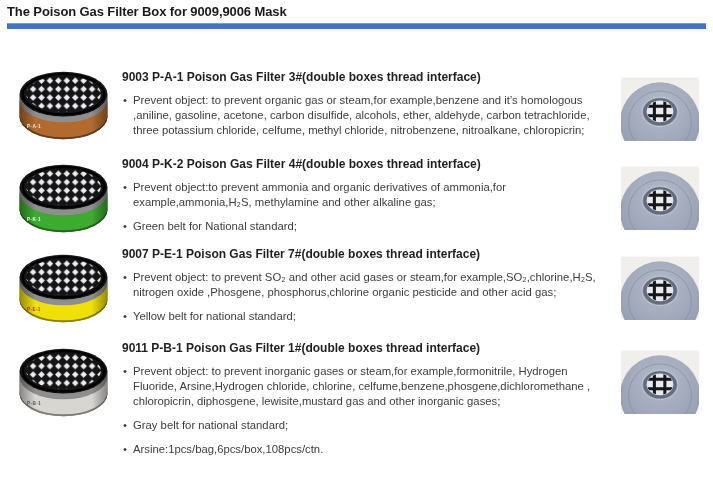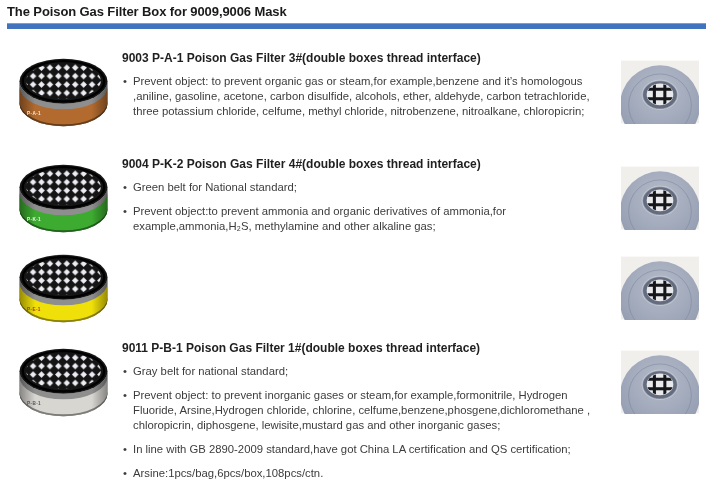--- a/index.html
+++ b/index.html
@@ -15,21 +15,21 @@
     margin:0 0 4px 0; letter-spacing:-0.1px;
   }
   .accent-bar {
     height:5px; background:#4173be; border-top:1.5px solid #7b9cd6;
     margin-right:1px;
   }
 
   .content { margin-top:22px; }
 
   .row { display:flex; align-items:flex-start; }
-  .row-1 { min-height:106px; }
+  .row-1 { min-height:106px;align-items:center; }
   .row-2 { min-height:90px; }
   .row-3 { min-height:94px; }
   .row-4 { min-height:88px; }
 
   .col-left  { flex:0 0 115px; }
   .col-text  { flex:1 1 auto; padding-right:10px; }
   .col-right { flex:0 0 86px; padding-top:9px; }
 
   .cart   { width:103px; height:77px; display:block; margin-top:3px; margin-left:5px; }
   .bphoto { width:78px;  height:64px; display:block; }
@@ -131,22 +131,22 @@
           <path d="M8,28 L8,52 A47,24 0 0 0 102,52 L102,28 A47,24 0 0 1 8,28 Z" fill="url(#sideShade)"></path>
           <ellipse cx="55" cy="28" rx="47" ry="24" fill="#161616"></ellipse>
           <ellipse cx="55" cy="27.5" rx="40" ry="19" fill="url(#lat)"></ellipse>
           <ellipse cx="55" cy="28" rx="43.5" ry="21.5" fill="none" stroke="#000" stroke-width="2.5"></ellipse>
           <text class="belt-label" x="16" y="64" font-size="5" fill="#eef7ec">P-K-1</text>
         </svg>
       </div>
       <div class="col-text">
         <h2 class="product-heading">9004 P-K-2 Poison Gas Filter 4#(double boxes thread interface)</h2>
         <ul class="bullets">
+          <li>Prevent object:to prevent ammonia and organic derivatives of ammonia,for example,ammonia,H₂S, methylamine and other alkaline gas;</li>
           <li>Green belt for National standard;</li>
-          <li>Prevent object:to prevent ammonia and organic derivatives of ammonia,for example,ammonia,H₂S, methylamine and other alkaline gas;</li>
         </ul>
       </div>
       <div class="col-right">
         <svg class="bphoto" viewBox="0 0 82 66">
           <rect width="82" height="66" fill="#f1efec"></rect>
           <circle cx="41" cy="47" r="42" fill="url(#discGrad)"></circle>
           <circle cx="41" cy="47" r="33" fill="none" stroke="#79829a" stroke-width="1" opacity="0.55"></circle>
           <ellipse cx="41" cy="36" rx="18.5" ry="15" fill="#646c80"></ellipse>
           <ellipse cx="41" cy="35.5" rx="14" ry="11.5" fill="#e9e9ec"></ellipse>
           <g clip-path="url(#gridClip)">
@@ -167,20 +167,25 @@
           <path d="M8,34 L8,52 A47,24 0 0 0 102,52 L102,34 A47,24 0 0 1 8,34 Z" fill="#f0e009"></path>
           <path d="M8,50 L8,52 A47,24 0 0 0 102,52 L102,50 A47,24 0 0 1 8,50 Z" fill="rgba(0,0,0,0.42)"></path>
           <path d="M8,28 L8,52 A47,24 0 0 0 102,52 L102,28 A47,24 0 0 1 8,28 Z" fill="url(#sideShade)"></path>
           <ellipse cx="55" cy="28" rx="47" ry="24" fill="#161616"></ellipse>
           <ellipse cx="55" cy="27.5" rx="40" ry="19" fill="url(#lat)"></ellipse>
           <ellipse cx="55" cy="28" rx="43.5" ry="21.5" fill="none" stroke="#000" stroke-width="2.5"></ellipse>
           <text class="belt-label" x="16" y="64" font-size="5" fill="#a93120">P-E-1</text>
         </svg>
       </div>
       <div class="col-text">
+        <h2 class="product-heading">9007 P-E-1 Poison Gas Filter 7#(double boxes thread interface)</h2>
+        <ul class="bullets">
+          <li>Prevent object: to prevent SO₂ and other acid gases or steam,for example,SO₂,chlorine,H₂S, nitrogen oxide ,Phosgene, phosphorus,chlorine organic pesticide and other acid gas;</li>
+          <li>Yellow belt for national standard;</li>
+        </ul>
       </div>
       <div class="col-right">
         <svg class="bphoto" viewBox="0 0 82 66">
           <rect width="82" height="66" fill="#f1efec"></rect>
           <circle cx="41" cy="47" r="42" fill="url(#discGrad)"></circle>
           <circle cx="41" cy="47" r="33" fill="none" stroke="#79829a" stroke-width="1" opacity="0.55"></circle>
           <ellipse cx="41" cy="36" rx="18.5" ry="15" fill="#646c80"></ellipse>
           <ellipse cx="41" cy="35.5" rx="14" ry="11.5" fill="#e9e9ec"></ellipse>
           <g clip-path="url(#gridClip)">
             <rect x="33.5" y="22" width="3.2" height="28" fill="#15161a"></rect>
@@ -202,22 +207,22 @@
           <path d="M8,28 L8,52 A47,24 0 0 0 102,52 L102,28 A47,24 0 0 1 8,28 Z" fill="url(#sideShade)"></path>
           <ellipse cx="55" cy="28" rx="47" ry="24" fill="#161616"></ellipse>
           <ellipse cx="55" cy="27.5" rx="40" ry="19" fill="url(#lat)"></ellipse>
           <ellipse cx="55" cy="28" rx="43.5" ry="21.5" fill="none" stroke="#000" stroke-width="2.5"></ellipse>
           <text class="belt-label" x="16" y="64" font-size="5" fill="#555555">P-B-1</text>
         </svg>
       </div>
       <div class="col-text">
         <h2 class="product-heading">9011 P-B-1 Poison Gas Filter 1#(double boxes thread interface)</h2>
         <ul class="bullets">
+          <li>Prevent object: to prevent inorganic gases or steam,for example,formonitrile, Hydrogen Fluoride, Arsine,Hydrogen chloride, chlorine, celfume,benzene,phosgene,dichloromethane , chloropicrin, diphosgene, lewisite,mustard gas and other inorganic gases;</li>
           <li>Gray belt for national standard;</li>
-          <li>Prevent object: to prevent inorganic gases or steam,for example,formonitrile, Hydrogen Fluoride, Arsine,Hydrogen chloride, chlorine, celfume,benzene,phosgene,dichloromethane , chloropicrin, diphosgene, lewisite,mustard gas and other inorganic gases;</li>
         </ul>
       </div>
       <div class="col-right">
         <svg class="bphoto" viewBox="0 0 82 66">
           <rect width="82" height="66" fill="#f1efec"></rect>
           <circle cx="41" cy="47" r="42" fill="url(#discGrad)"></circle>
           <circle cx="41" cy="47" r="33" fill="none" stroke="#79829a" stroke-width="1" opacity="0.55"></circle>
           <ellipse cx="41" cy="36" rx="18.5" ry="15" fill="#646c80"></ellipse>
           <ellipse cx="41" cy="35.5" rx="14" ry="11.5" fill="#e9e9ec"></ellipse>
           <g clip-path="url(#gridClip)">
@@ -226,19 +231,18 @@
             <rect x="25" y="28.5" width="32" height="3.2" fill="#15161a"></rect>
             <rect x="25" y="38.5" width="32" height="3.2" fill="#15161a"></rect>
           </g>
           <ellipse cx="41" cy="36" rx="18.5" ry="15" fill="none" stroke="rgba(255,255,255,0.35)" stroke-width="1.5"></ellipse>
         </svg>
       </div>
     </div>
 
     <div class="same-aspects">
       <ul class="bullets">
-        <li>In line with GB 2890-2009 standard,have got China LA certification and QS certification;</li>
         <li>Arsine:1pcs/bag,6pcs/box,108pcs/ctn.</li>
       </ul>
     </div>
 
   </div>
 </div>
 
 </body></html>

